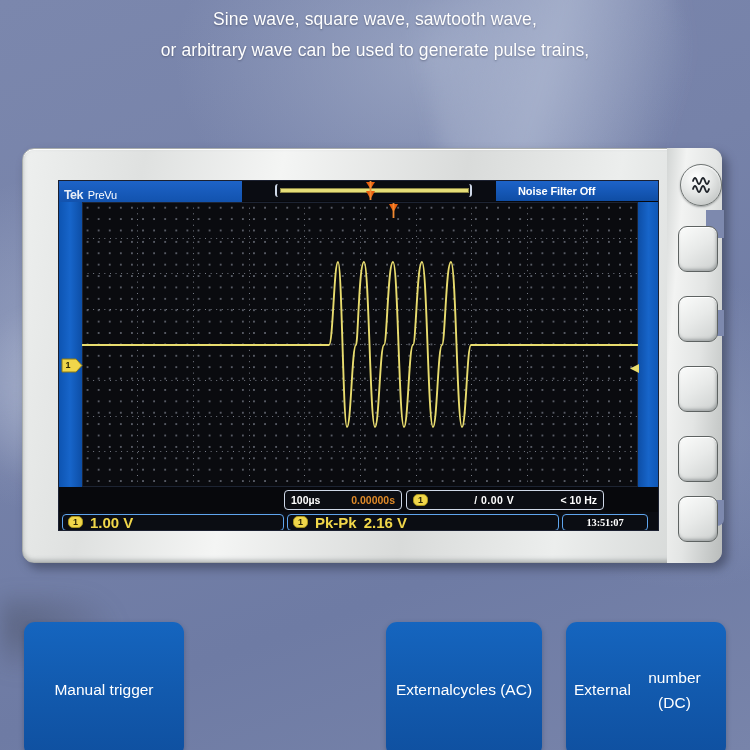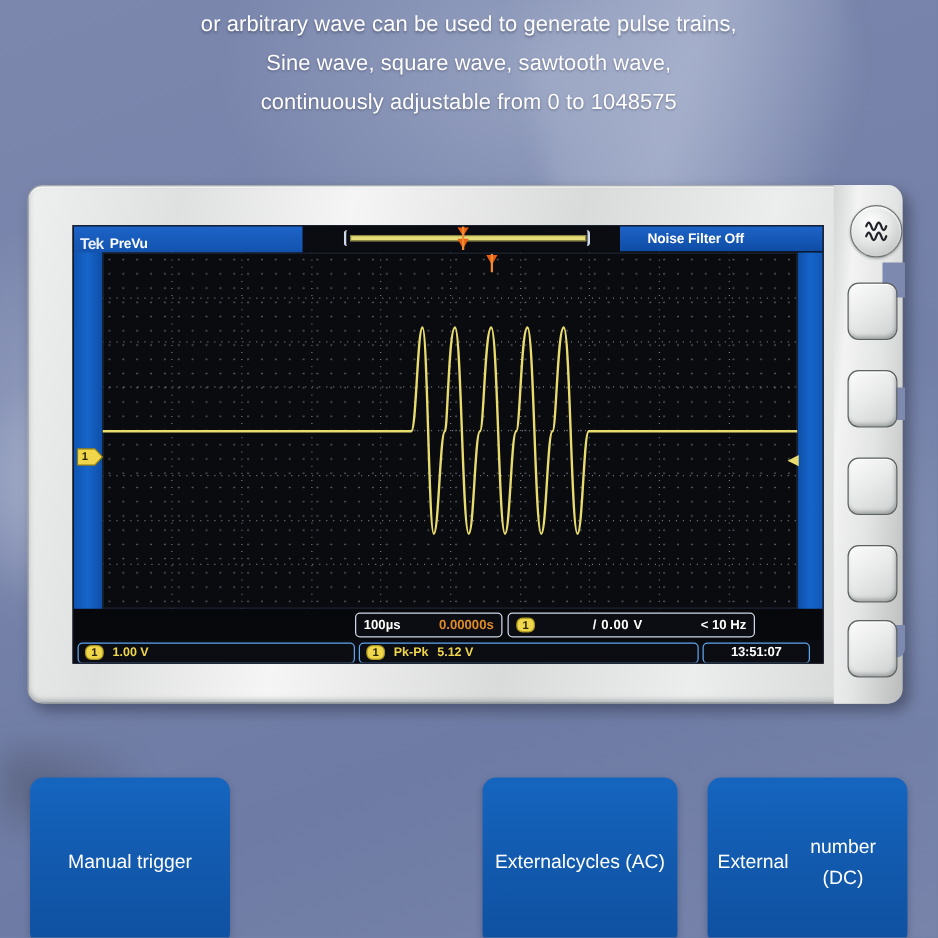--- a/index.html
+++ b/index.html
@@ -122,21 +122,21 @@
   #strip-left {
     position:absolute; left:0; top:0; width:183px; height:28px;
     background: linear-gradient(180deg,#1d63c8 0%, #1557b5 55%, #0f4da4 100%);
     display:flex; align-items:center; gap:5px; padding-left:5px;
   }
   #tek-logo {
     font-size:12.5px; font-weight:bold; color:#e9eef7; letter-spacing:-0.6px;
     font-family:"Liberation Sans", sans-serif;
   }
   #prevu-label {
-    font-size:11px; font-weight:bold; color:#ffffff; letter-spacing:-0.2px;
+    font-size:11px; font-weight:normal; color:#ffffff; letter-spacing:-0.2px;
   }
   #strip-right {
     position:absolute; left:437px; top:0; width:164px; height:20px;
     background: linear-gradient(180deg,#1d63c8 0%, #1557b5 55%, #0f4da4 100%);
     display:flex; align-items:center; padding-left:22px;
   }
   #noise-filter-label {
     font-size:11px; font-weight:bold; color:#ffffff; letter-spacing:-0.1px;
   }
   
@@ -256,22 +256,22 @@
   #meas-pkpk {
     width:272px; height:17px;
     border:1px solid #5fa5ee; border-radius:4px; background:#0b0d13;
     display:flex; align-items:center; gap:7px; padding:0 5px;
   }
   #clock-box {
     width:86px; height:17px;
     border:1px solid #5fa5ee; border-radius:4px; background:#0b0d13;
     display:flex; align-items:center; justify-content:center;
   }
-  .meas-text { font-size:10px; font-weight:bold; color:#f0d64a; white-space:nowrap; }
-  #clock-text { font-size:10.5px; font-weight:bold; color:#ffffff; letter-spacing:-0.2px; }
+  .meas-text { font-size:15px; font-weight:bold; color:#f0d64a; white-space:nowrap; }
+  #clock-text { font-size:10.5px; font-weight:bold; color:#ffffff; letter-spacing:-0.2px;font-family:Liberation Serif, serif; }
 
   
   #button-bar {
     position:absolute; left:0; top:622px; width:750px; height:115px;
   }
   .opt-button {
     position:absolute; top:0; height:135px;
     background: linear-gradient(180deg,#1565bf 0%, #125aae 50%, #0f50a0 100%);
     border-radius:11px;
     box-shadow: 0 2px 5px rgba(40,48,72,0.35);
@@ -288,23 +288,22 @@
 </style>
 </head>
 <body>
 
 <div id="bg-wash"></div>
 <div id="bg-streak-1"></div>
 <div id="bg-streak-2"></div>
 <div id="bg-streak-3"></div>
 
 <div id="caption">
+  <div class="line">Sine wave, square wave, sawtooth wave,</div>
   <div class="line">or arbitrary wave can be used to generate pulse trains,</div>
-  <div class="line">Sine wave, square wave, sawtooth wave,</div>
-  <div class="line">continuously adjustable from 0 to 1048575</div>
 </div>
 
 <div id="scope">
   <div id="scope-shadow"></div>
   <div id="scope-case"></div>
   <div id="case-flank"></div>
   <div id="case-notch-top"></div>
   <div id="case-notch-mid"></div>
   <div id="case-notch-bot"></div>
 
@@ -429,21 +428,21 @@
       </div>
 
       <div id="bottom-row">
         <div id="meas-ch1">
           <span class="chan-pill">1</span>
           <span class="meas-text">1.00 V</span>
         </div>
         <div id="meas-pkpk">
           <span class="chan-pill">1</span>
           <span class="meas-text">Pk-Pk</span>
-          <span class="meas-text">5.12 V</span>
+          <span class="meas-text">2.16 V</span>
         </div>
         <div id="clock-box">
           <span id="clock-text">13:51:07</span>
         </div>
       </div>
 
     </div>
   </div>
 </div>
 

